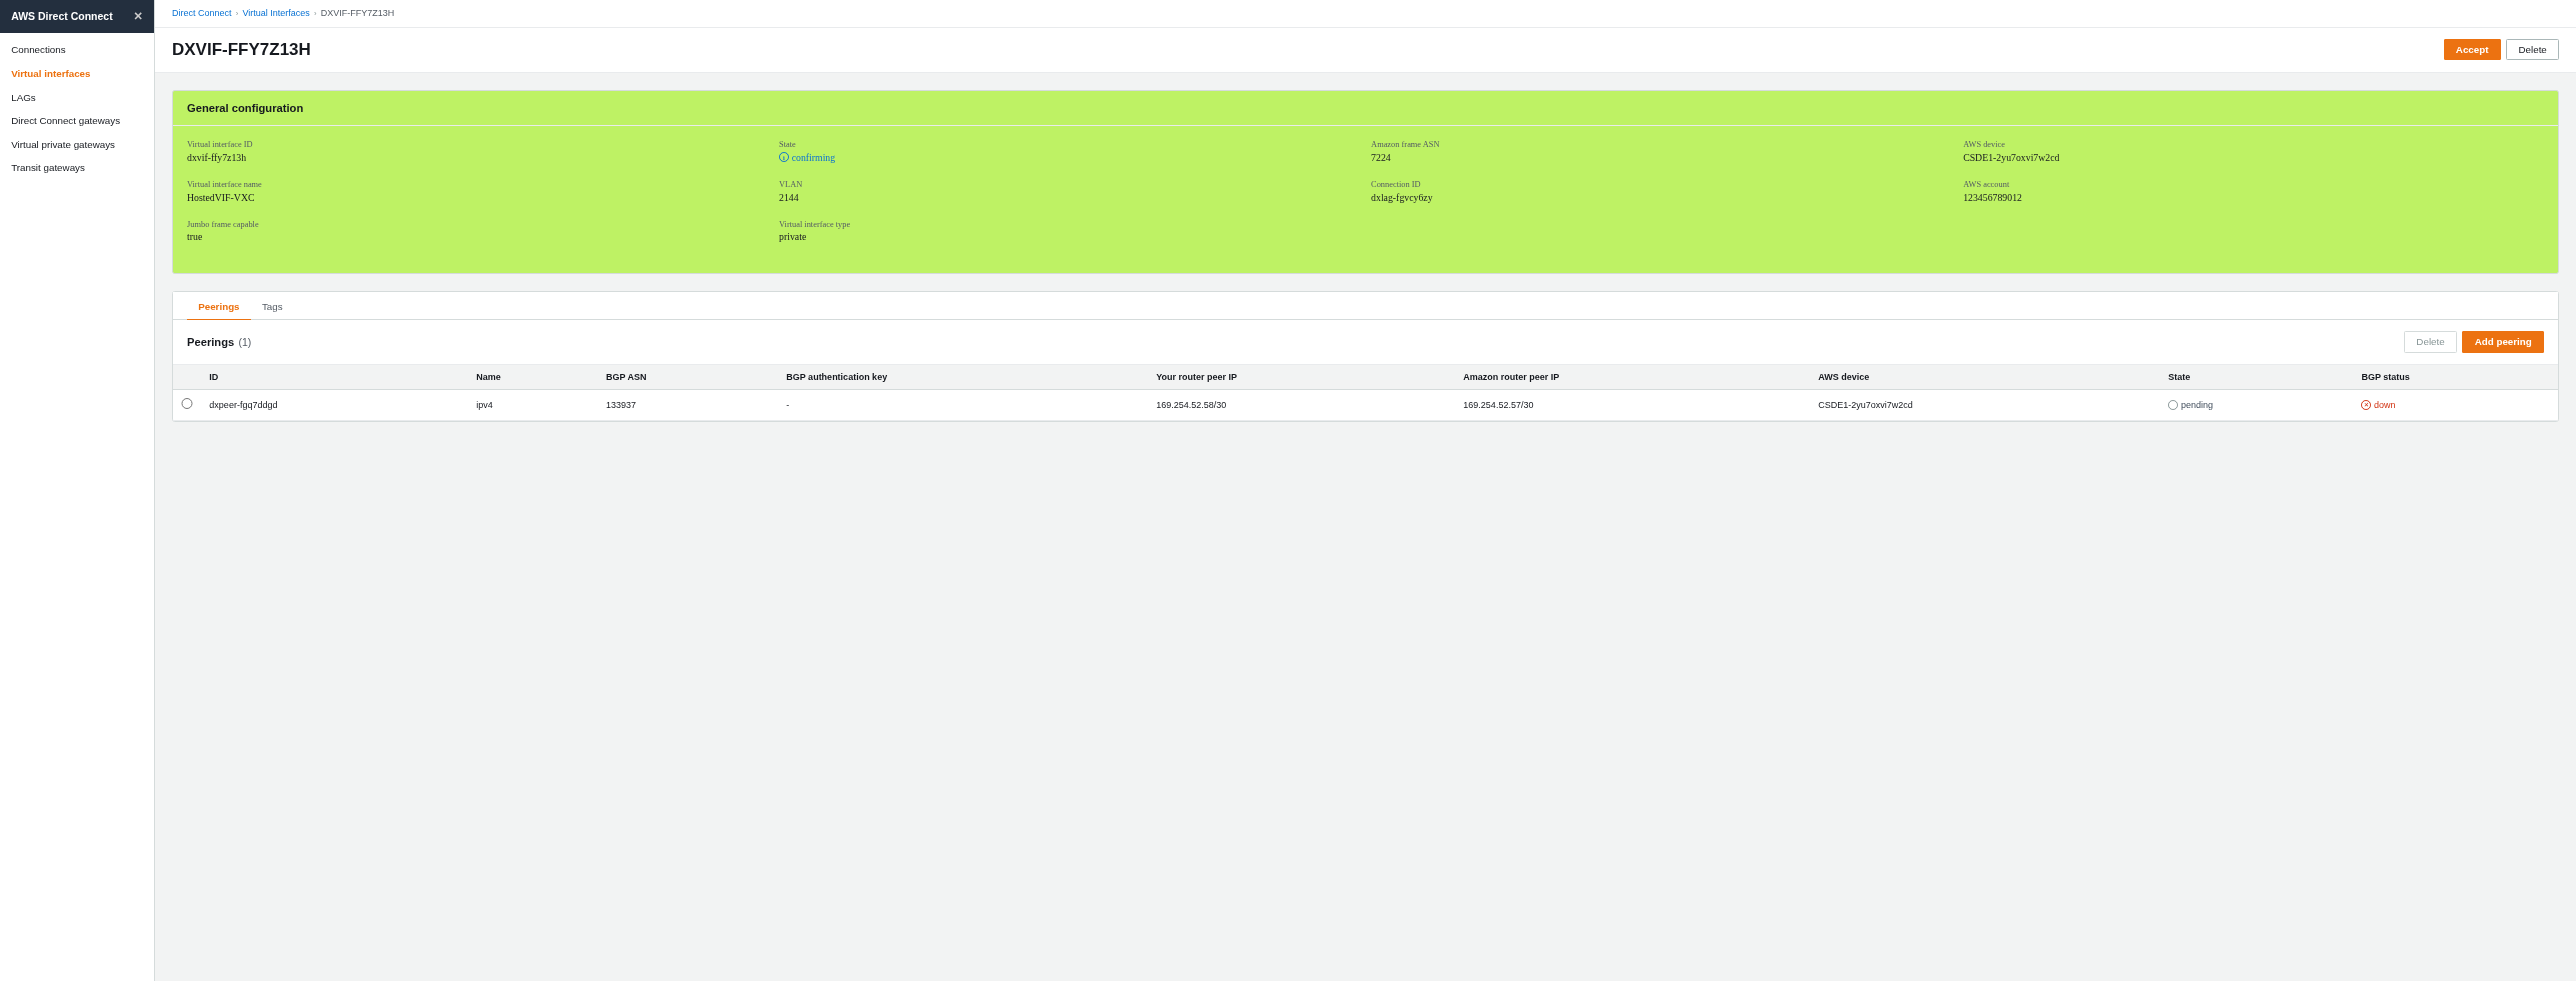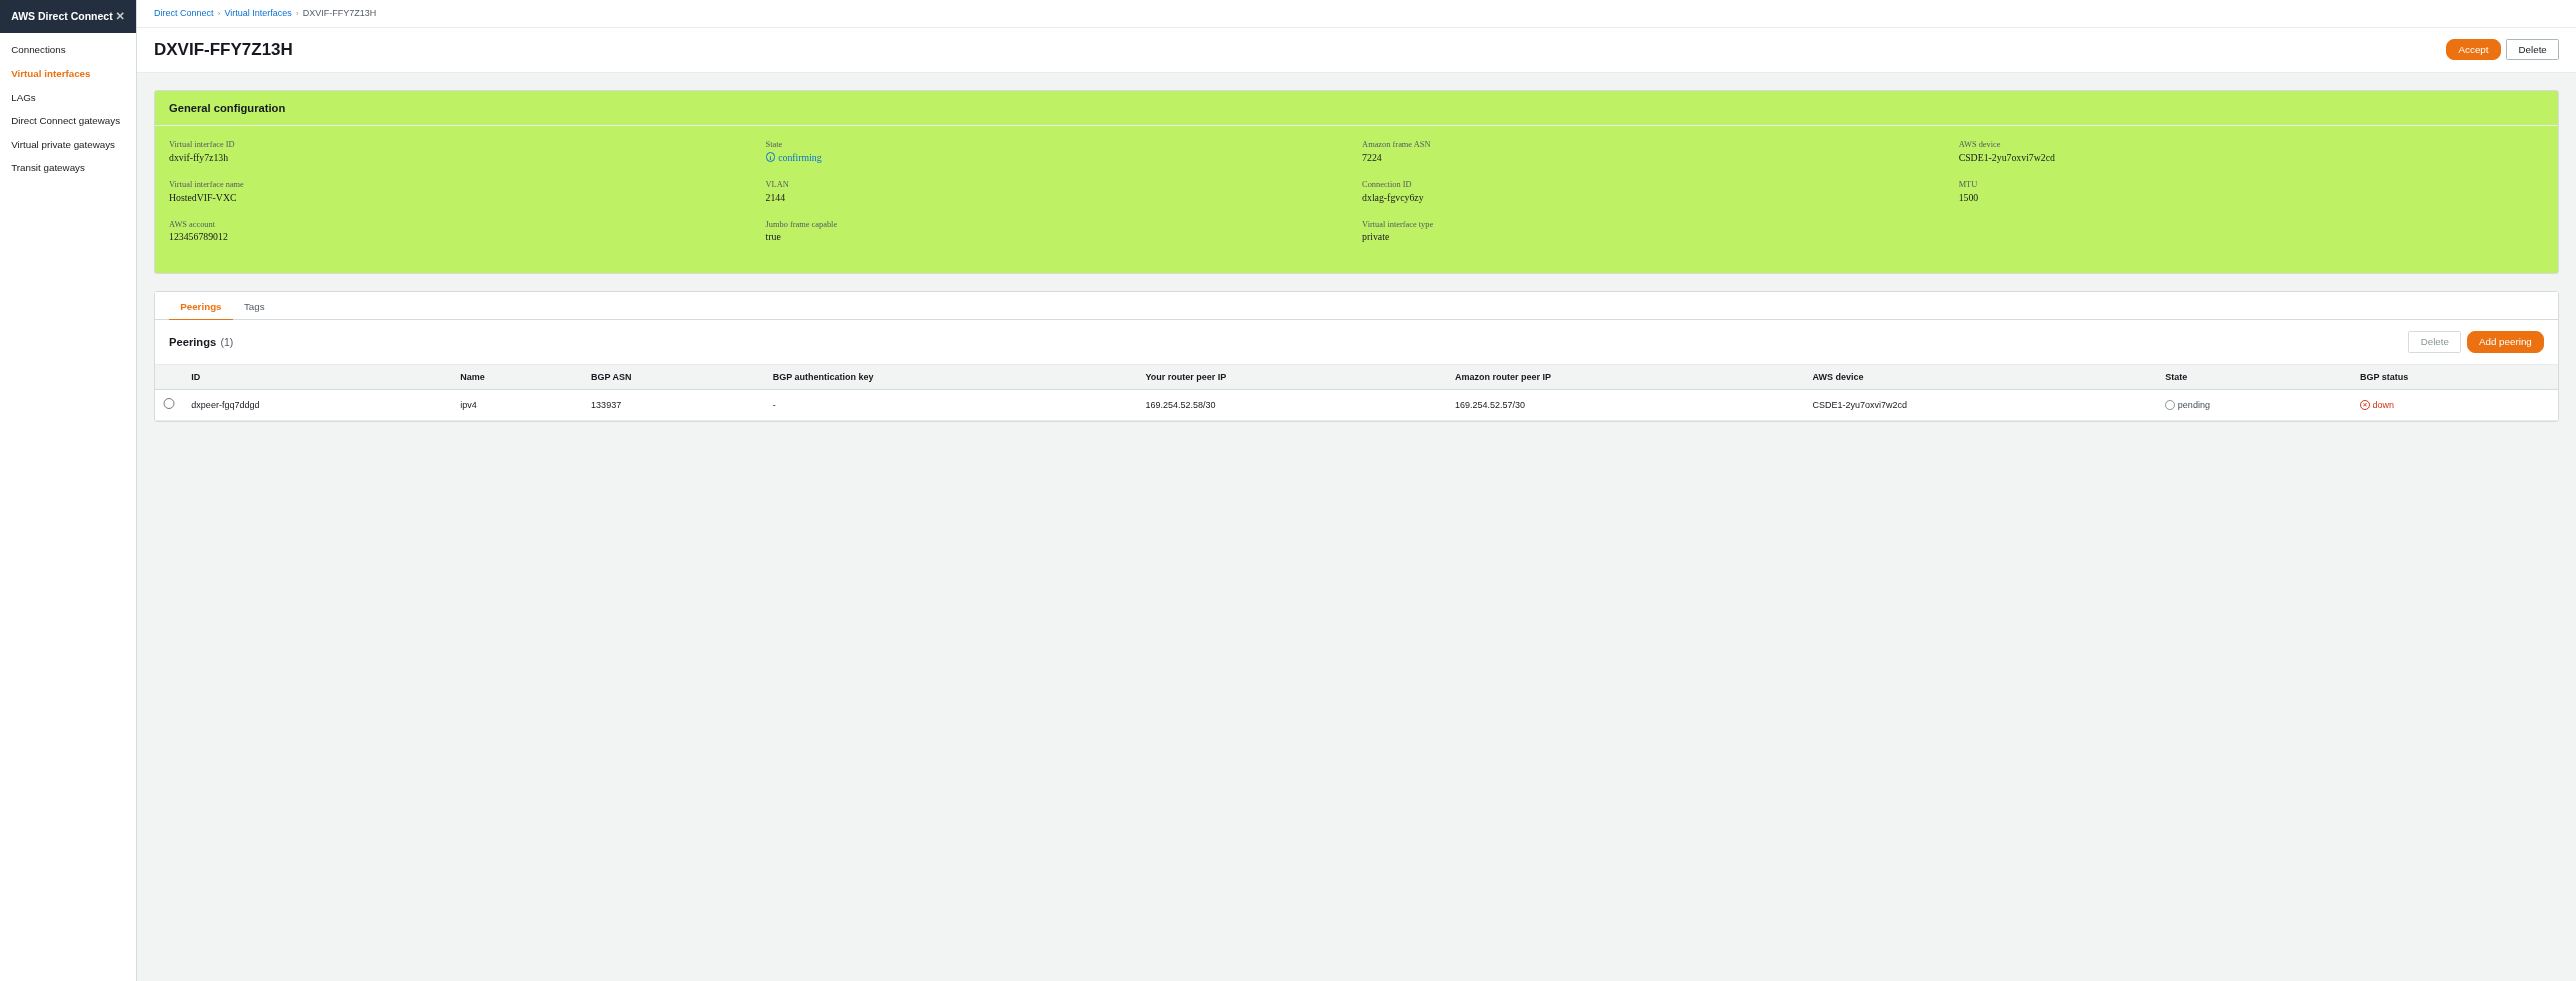--- a/index.html
+++ b/index.html
@@ -1,20 +1,20 @@
 <!DOCTYPE html>
 <html style="font-size:11.2px"><head>
   <meta charset="utf-8">
   <style>
     * { box-sizing: border-box; margin: 0; padding: 0; }
     body { font-family: -apple-system, BlinkMacSystemFont, 'Segoe UI', Arial, sans-serif; font-size: 9.8px; background: #f2f3f3; color: #16191f; display: flex; height: 100vh; }
 
     
     .sidebar {
-      width: 137px;
+      width: 155px;
       background: #fff;
       border-right: 0.7px solid #d5dbdb;
       flex-shrink: 0;
       padding-top: 0;
     }
     .sidebar-header {
       background: #232f3e;
       color: #fff;
       padding: 9.8px 11.2px;
       display: flex;
@@ -74,24 +74,24 @@
       font-size: 17px;
       font-weight: 700;
       color: #16191f;
     }
     .header-actions { display: flex; gap: 5.6px; }
     .btn-primary {
       background: #ec7211;
       color: #fff;
       border: 0.7px solid #ec7211;
       padding: 4.2px 11.2px;
-      border-radius: 8px;
-      cursor: pointer;
-      font-size: 9.8px;
-      font-weight: 400;
+      border-radius: 1px;
+      cursor: pointer;
+      font-size: 9.8px;
+      font-weight: 700;
     }
     .btn-secondary {
       background: #fff;
       color: #16191f;
       border: 0.7px solid #aab7b8;
       padding: 4.2px 11.2px;
       border-radius: 1.4px;
       cursor: pointer;
       font-size: 9.8px;
     }
@@ -333,24 +333,20 @@
             <div class="config-label">Virtual interface name</div>
             <div class="config-value">HostedVIF-VXC</div>
           </div>
           <div class="config-item">
             <div class="config-label">VLAN</div>
             <div class="config-value">2144</div>
           </div>
           <div class="config-item">
             <div class="config-label">Connection ID</div>
             <div class="config-value">dxlag-fgvcy6zy</div>
-          </div>
-          <div class="config-item">
-            <div class="config-label">MTU</div>
-            <div class="config-value">1500</div>
           </div>
 
           <div class="config-item">
             <div class="config-label">AWS account</div>
             <div class="config-value">123456789012</div>
           </div>
           <div class="config-item">
             <div class="config-label">Jumbo frame capable</div>
             <div class="config-value">true</div>
           </div>

